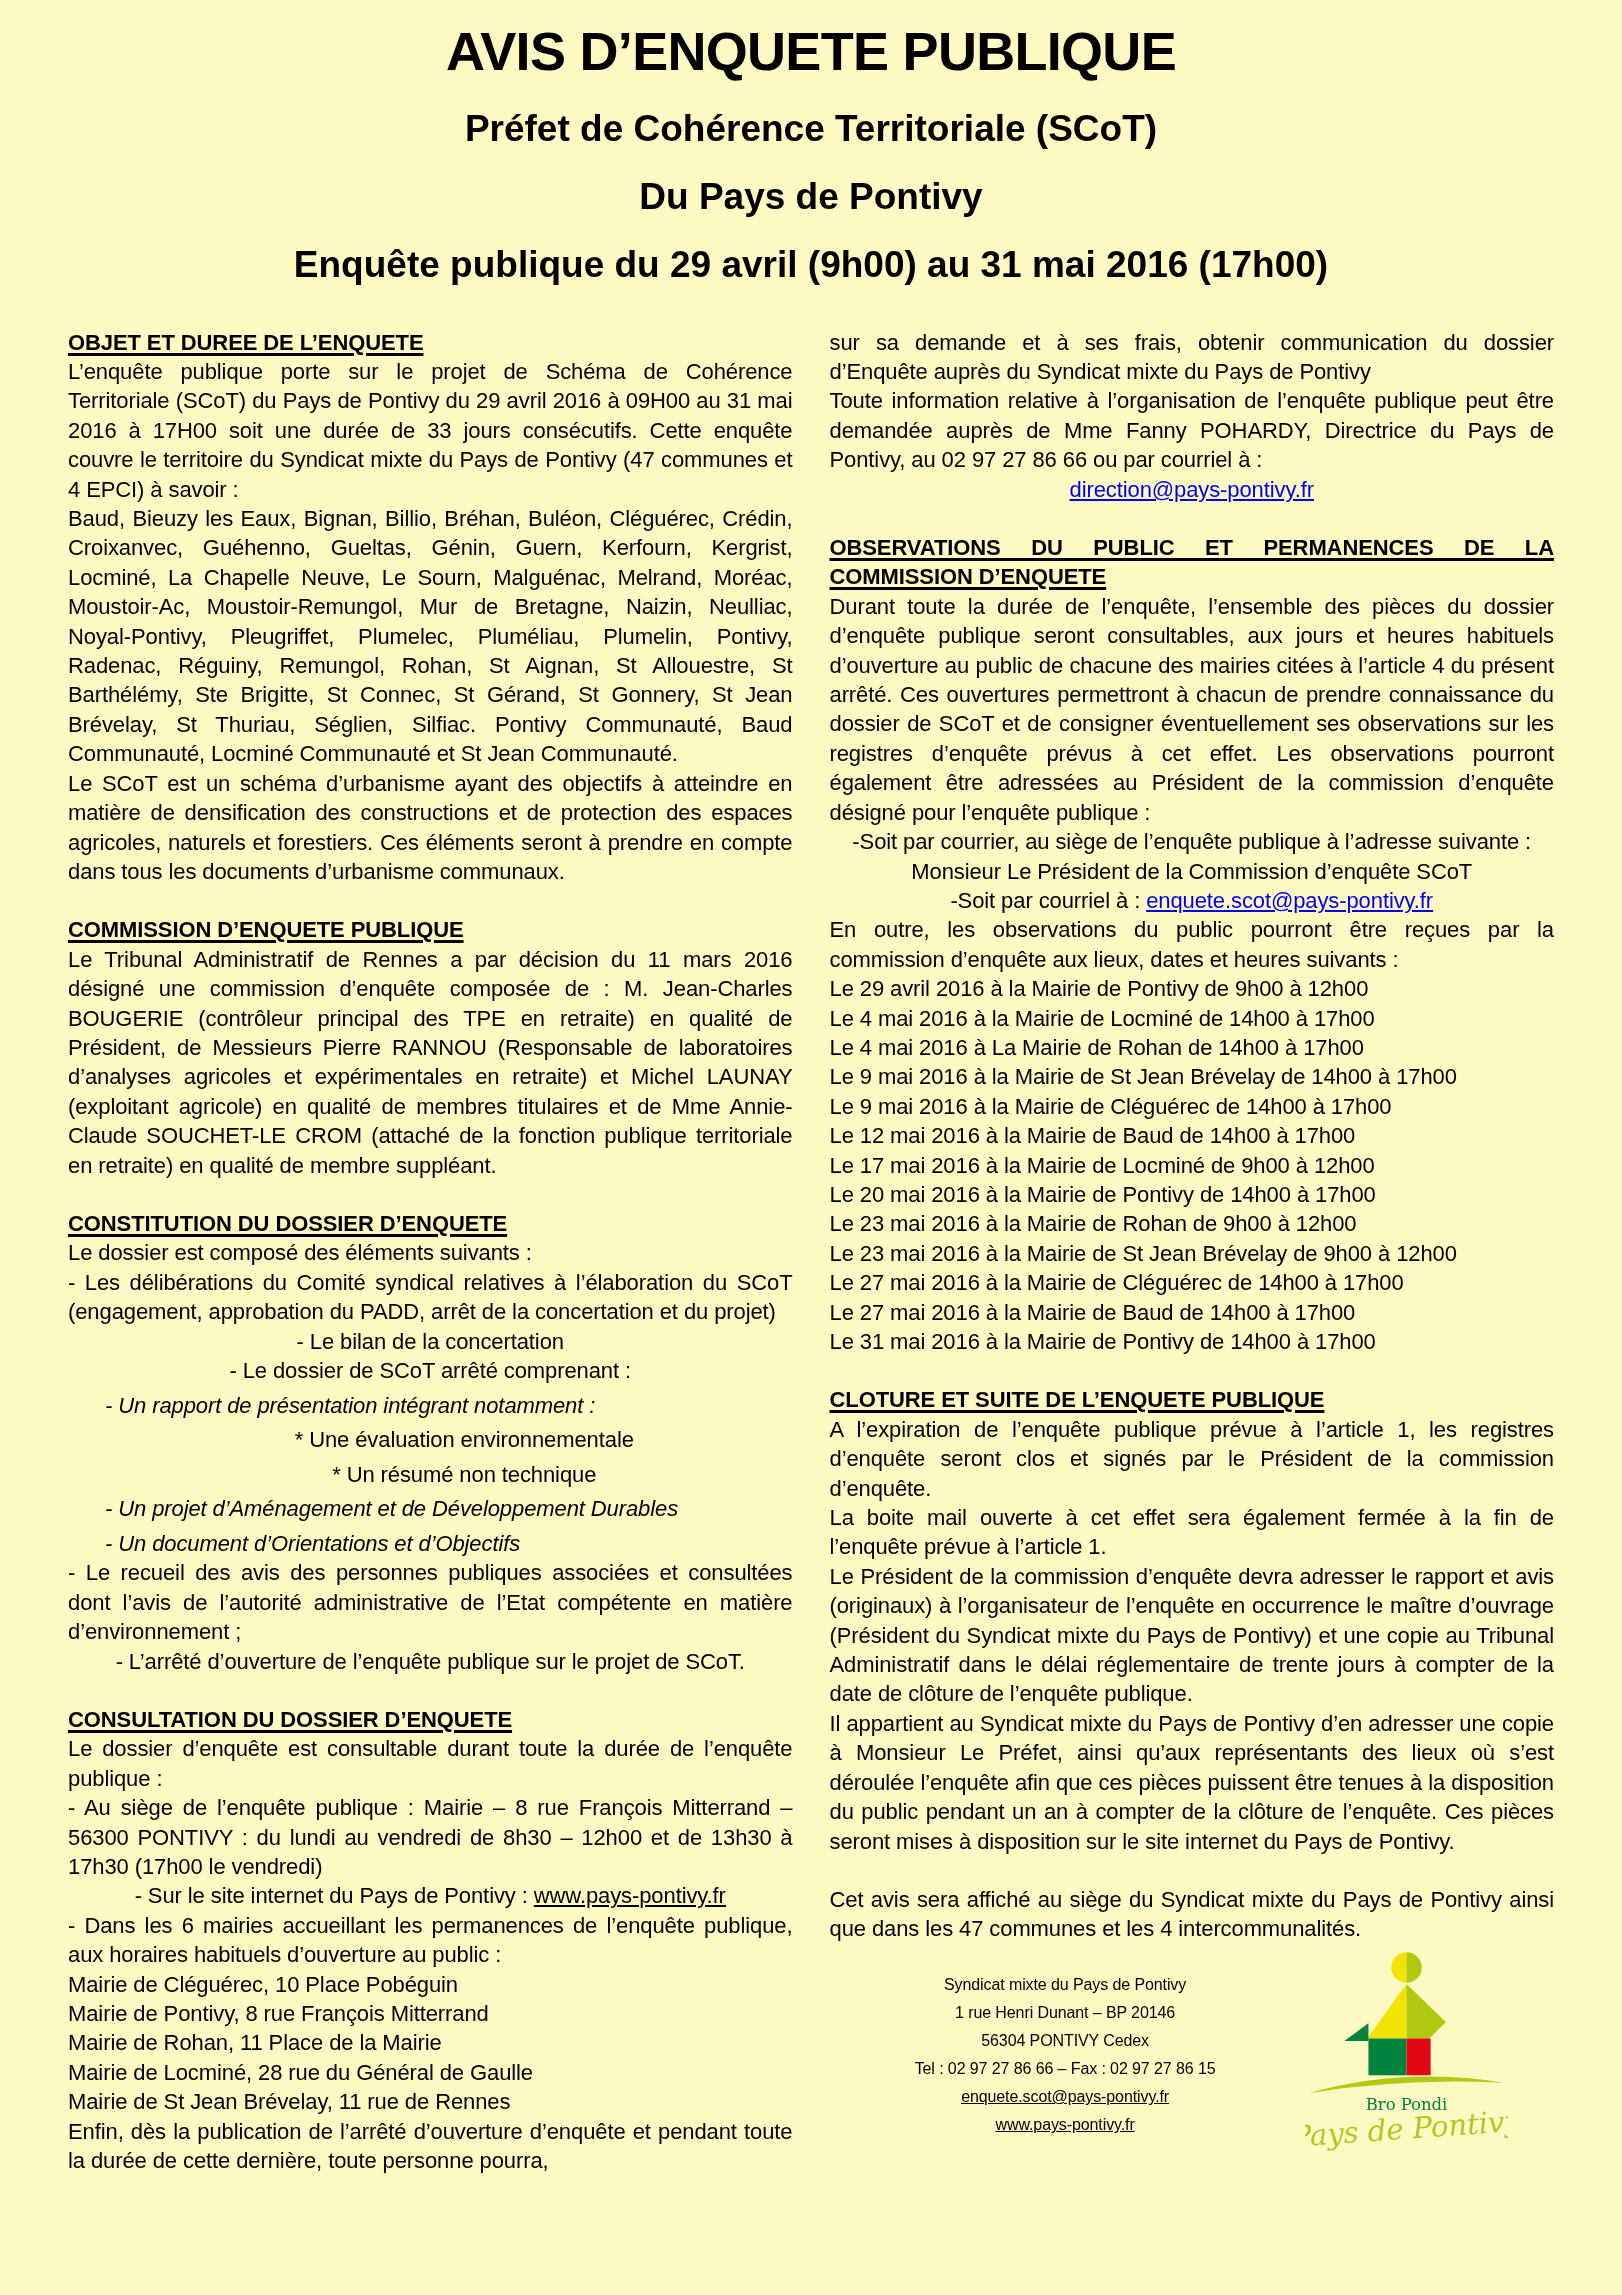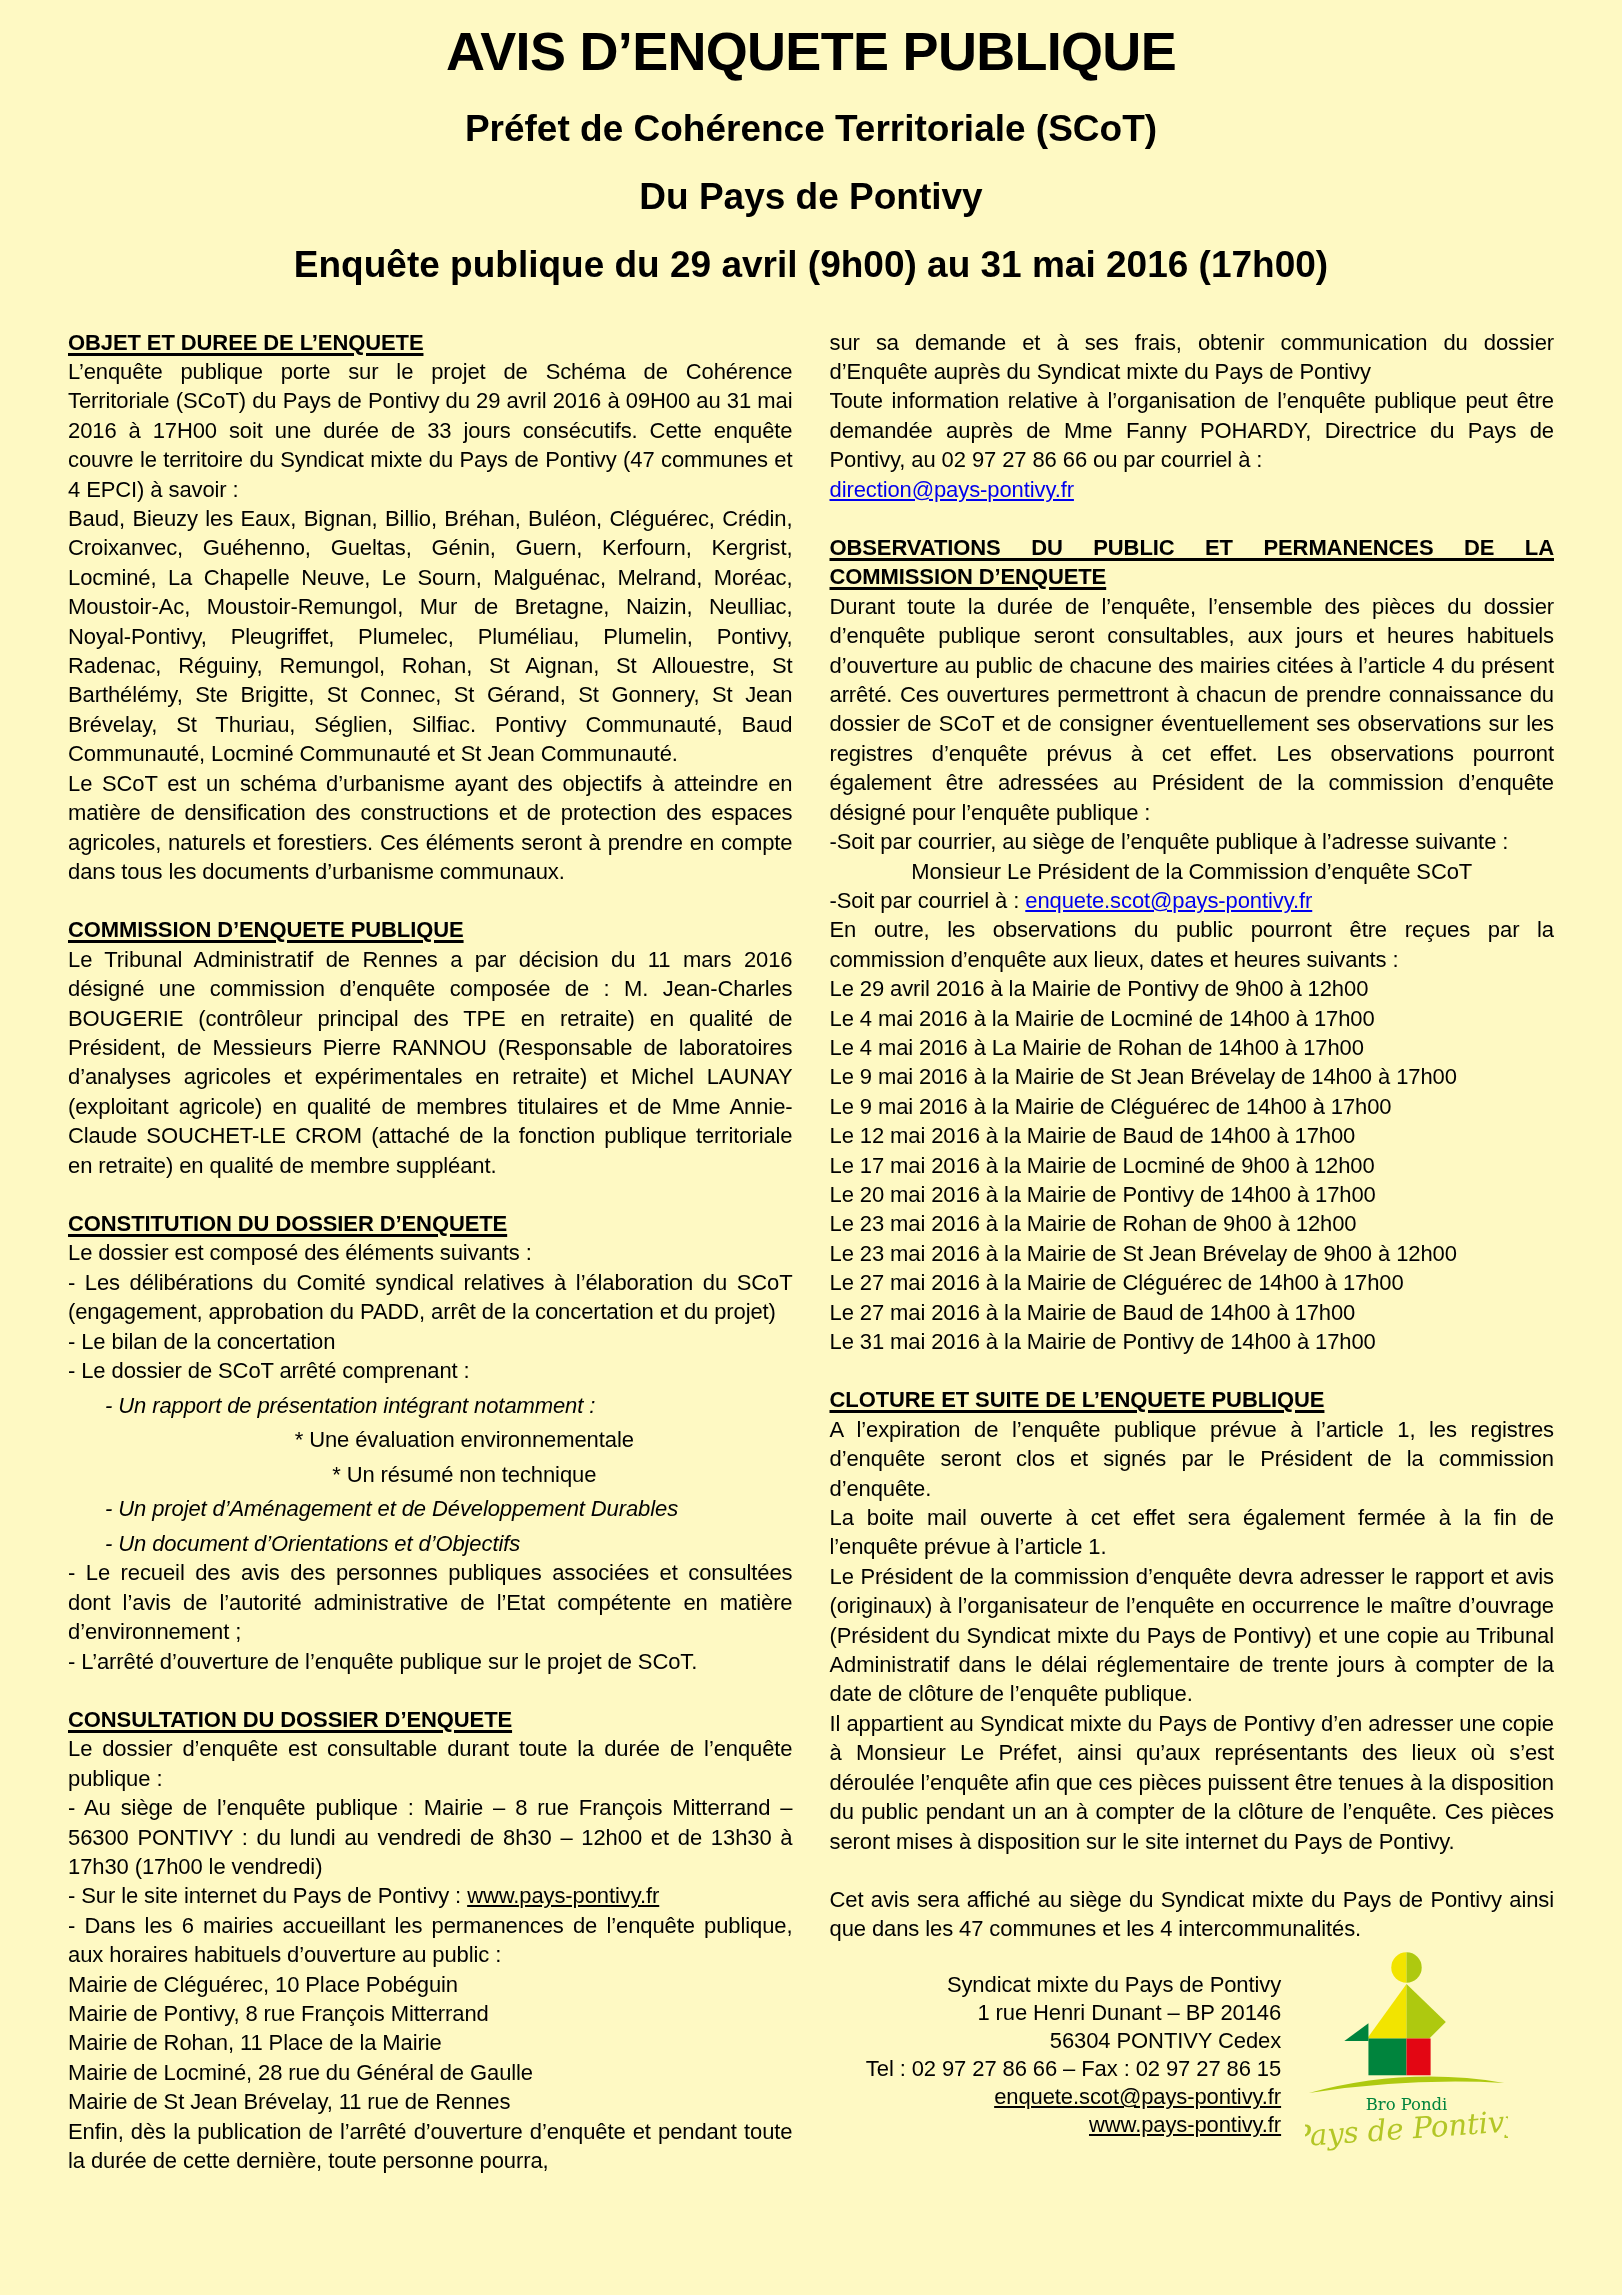--- a/index.html
+++ b/index.html
@@ -41,26 +41,26 @@
   }
   h3.sec.first { margin-top:0; }
   p { margin:0; }
   p.gap { margin-top:29px; }
   .left-list p, .date-list p { text-align:left; }
   .ind1 { padding-left:37px; font-style:italic; text-align:left; margin-top:5.2px; }
   .ind2 { padding-left:68px; text-align:center; margin-top:5.2px; }
   .center-line { text-align:center; }
   a.black-link { color:#000; text-decoration:underline; }
   a.blue-link  { color:#0000EE; text-decoration:underline; }
-  .linkline { text-align:left; }
+  .linkline { text-align:center; }
   
   .footer-row { display:flex; margin-top:27.5px; align-items:flex-start; }
   .footer-address {
     width:432px; margin-left:19.6px;
-    text-align:right; font-size:22px; line-height:28px;
+    text-align:center; font-size:16px; line-height:28px;
   }
   .footer-logo { margin-left:23.6px; margin-top:-31px; }
 </style>
 </head>
 <body>
 
 <div class="page">
 
   <div class="doc-header">
     <div class="doc-title">AVIS D’ENQUETE PUBLIQUE</div>

